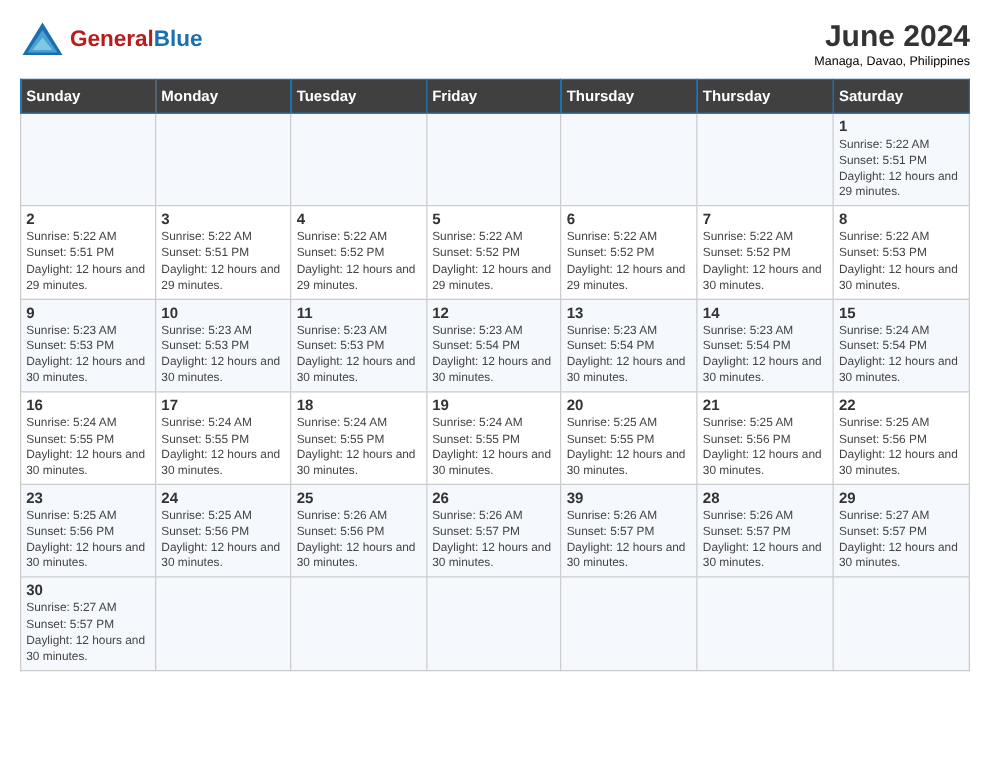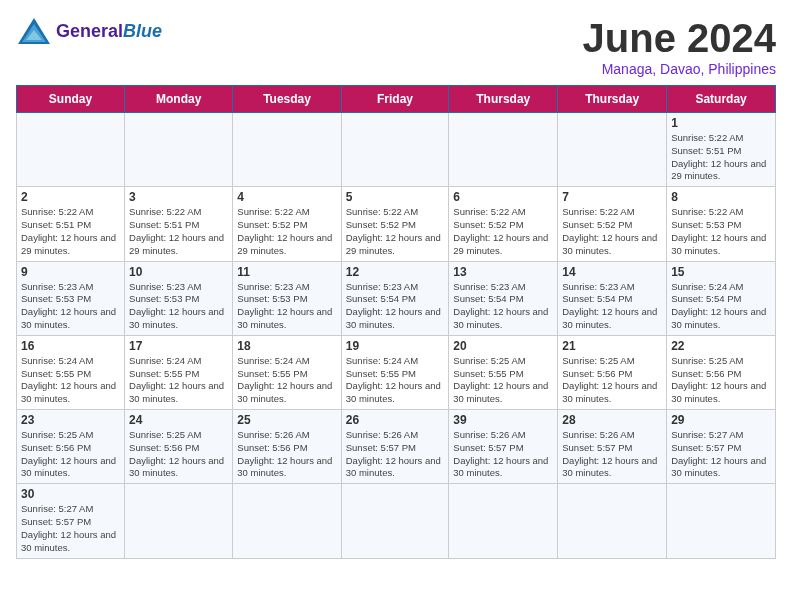--- a/index.html
+++ b/index.html
@@ -20,50 +20,50 @@
       display: flex;
       align-items: center;
       gap: 4px;
     }
     .logo-text {
       font-size: 18px;
       font-weight: bold;
       color: #333;
     }
     .logo-text span {
-      color: #4c1d95;
+      color: #b91c1c;
     }
     .logo-icon {
       width: 36px;
       height: 30px;
     }
     .title-block {
       text-align: right;
     }
     .month-title {
-      font-size: 40px;
+      font-size: 24px;
       font-weight: bold;
       color: #333;
     }
     .location {
-      font-size: 14px;
-      color: #6d28d9;
+      font-size: 10px;
+      color: #000000;
     }
     .calendar {
       width: 100%;
       border-collapse: collapse;
       font-size: 10px;
     }
     .calendar thead th {
-      background: #be185d;
+      background: #404040;
       color: #fff;
       font-size: 12px;
       font-weight: bold;
       padding: 6px 4px;
-      text-align: center;
+      text-align: left;
       border: 1px solid #1a6faf;
     }
     .calendar tbody td {
       border: 1px solid #ccc;
       vertical-align: top;
       padding: 3px 4px;
       width: 113px;
       min-height: 70px;
       background: #fff;
     }
@@ -96,21 +96,21 @@
 <body>
 
 <div class="header">
   <div class="logo">
     <svg class="logo-icon" viewBox="0 0 36 30" xmlns="http://www.w3.org/2000/svg">
       <polygon points="18,2 34,28 2,28" fill="#1a6faf"></polygon>
       <polygon points="18,8 30,26 6,26" fill="#4a9fd4"></polygon>
       <polygon points="18,14 26,24 10,24" fill="#7ec8e3"></polygon>
     </svg>
     <div>
-      <div class="logo-text"><span>General</span><span style="color:#1a6faf;font-style:italic;">Blue</span></div>
+      <div class="logo-text"><span>General</span><span style="color:#1a6faf;">Blue</span></div>
     </div>
   </div>
   <div class="title-block">
     <div class="month-title">June 2024</div>
     <div class="location">Managa, Davao, Philippines</div>
   </div>
 </div>
 
 <table class="calendar">
   <thead>

